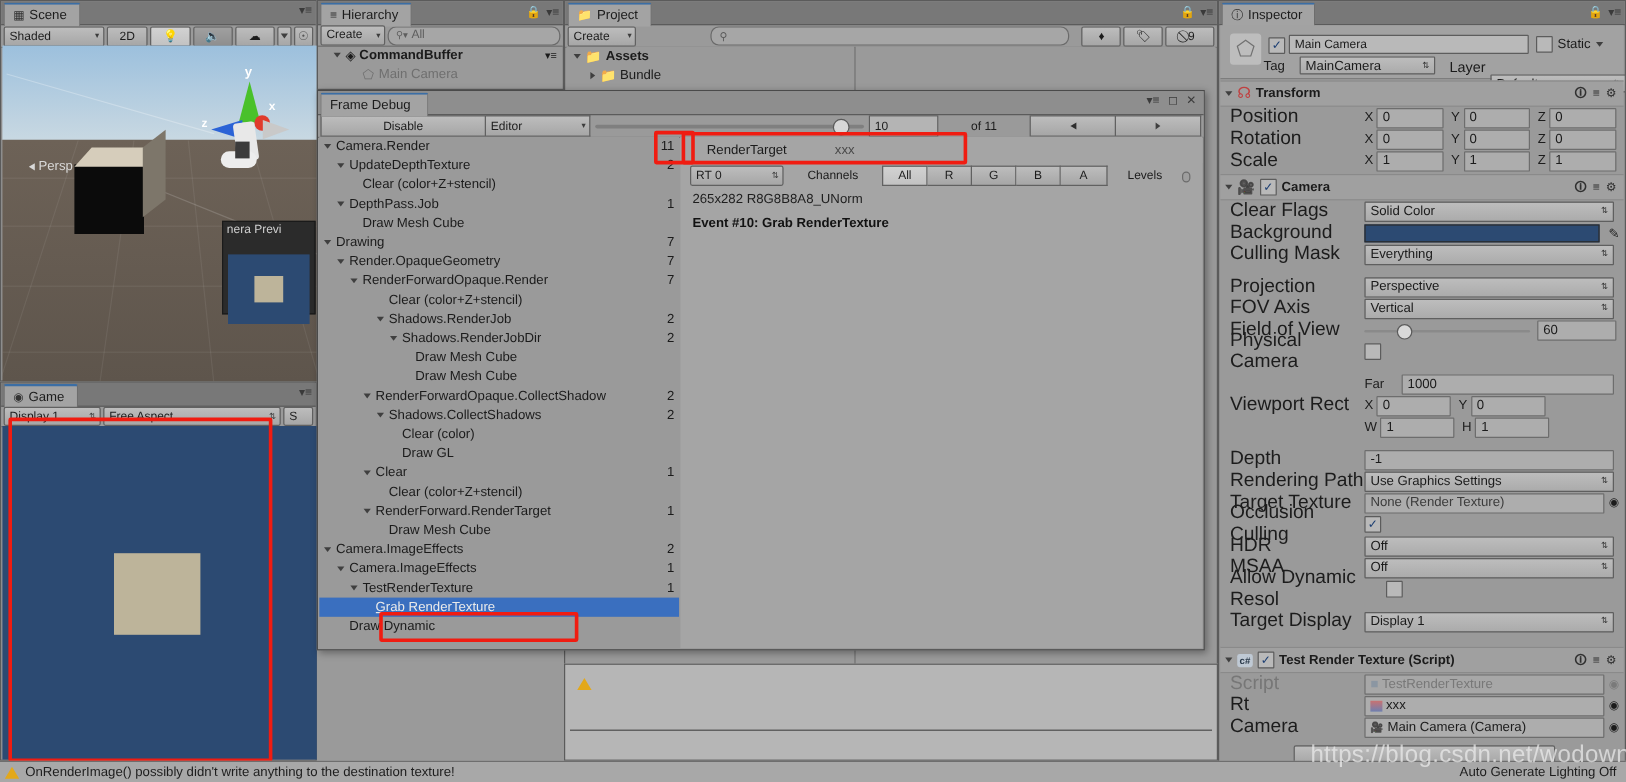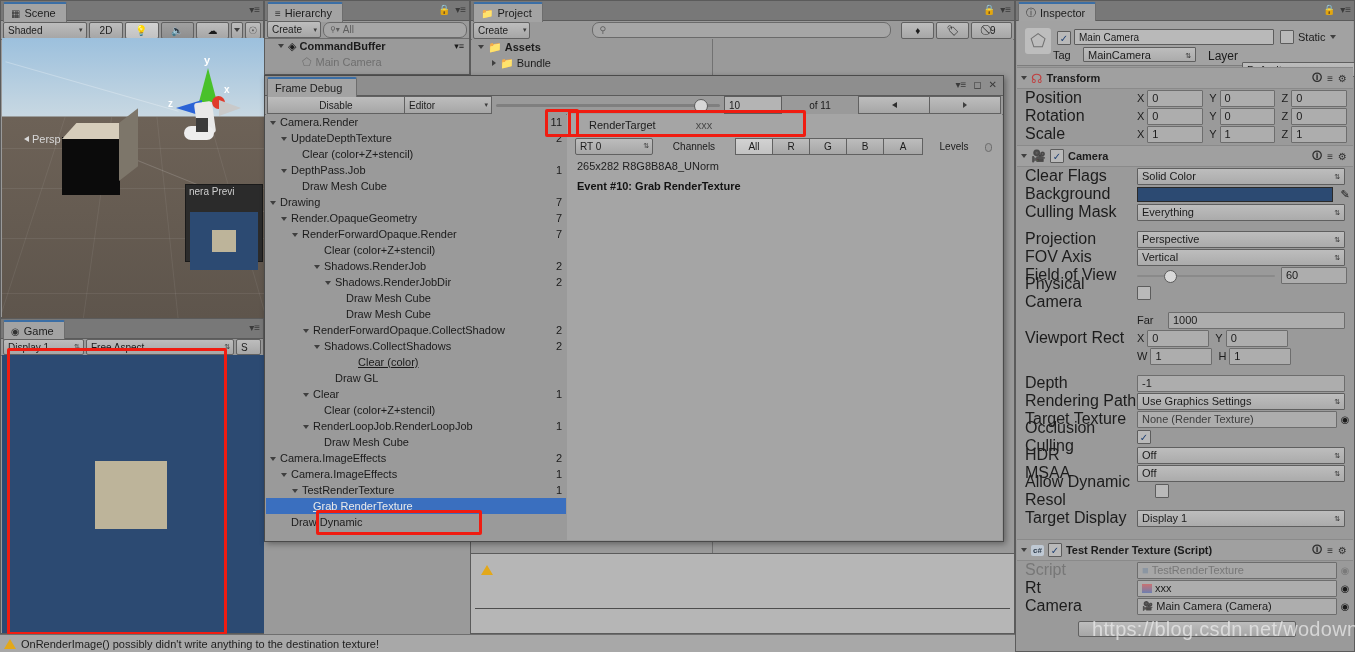--- a/index.html
+++ b/index.html
@@ -688,21 +688,21 @@
         <div class="fd-row" style="padding-left: 37px;">
           <span style="width: 10px; display: inline-block;"><span class="tri down"></span></span>
           <span style="overflow: hidden; text-overflow: clip; max-width: 240px; white-space: nowrap;">RenderForwardOpaque.CollectShadow</span>
           <span class="fd-num">2</span>
         </div>
         <div class="fd-row" style="padding-left: 48px;">
           <span style="width: 10px; display: inline-block;"><span class="tri down"></span></span>
           <span style="overflow: hidden; text-overflow: clip; max-width: 240px; white-space: nowrap;">Shadows.CollectShadows</span>
           <span class="fd-num">2</span>
         </div>
-        <div class="fd-row" style="padding-left: 82px; text-decoration: underline;">
+        <div class="fd-row" style="padding-left: 59px;">
           <span style="width: 10px; display: inline-block;"></span>
           <span style="overflow: hidden; text-overflow: clip; max-width: 240px; white-space: nowrap;">Clear (color)</span>
           <span class="fd-num"></span>
         </div>
         <div class="fd-row" style="padding-left: 59px;">
           <span style="width: 10px; display: inline-block;"></span>
           <span style="overflow: hidden; text-overflow: clip; max-width: 240px; white-space: nowrap;">Draw GL</span>
           <span class="fd-num"></span>
         </div>
         <div class="fd-row" style="padding-left: 37px;">
@@ -710,21 +710,21 @@
           <span style="overflow: hidden; text-overflow: clip; max-width: 240px; white-space: nowrap;">Clear</span>
           <span class="fd-num">1</span>
         </div>
         <div class="fd-row" style="padding-left: 48px;">
           <span style="width: 10px; display: inline-block;"></span>
           <span style="overflow: hidden; text-overflow: clip; max-width: 240px; white-space: nowrap;">Clear (color+Z+stencil)</span>
           <span class="fd-num"></span>
         </div>
         <div class="fd-row" style="padding-left: 37px;">
           <span style="width: 10px; display: inline-block;"><span class="tri down"></span></span>
-          <span style="overflow: hidden; text-overflow: clip; max-width: 240px; white-space: nowrap;">RenderLoopJob.RenderLoopJob</span>
+          <span style="overflow: hidden; text-overflow: clip; max-width: 240px; white-space: nowrap;">RenderForward.RenderTarget</span>
           <span class="fd-num">1</span>
         </div>
         <div class="fd-row" style="padding-left: 48px;">
           <span style="width: 10px; display: inline-block;"></span>
           <span style="overflow: hidden; text-overflow: clip; max-width: 240px; white-space: nowrap;">Draw Mesh Cube</span>
           <span class="fd-num"></span>
         </div>
         <div class="fd-row" style="padding-left: 4px;">
           <span style="width: 10px; display: inline-block;"><span class="tri down"></span></span>
           <span style="overflow: hidden; text-overflow: clip; max-width: 240px; white-space: nowrap;">Camera.ImageEffects</span>
@@ -790,16 +790,19 @@
     <div class="redbox" style="left:280px;top:33px;width:28px;height:22px;"></div>
     <div class="redbox" style="left:303px;top:34px;width:232px;height:21px;"></div>
   </div>
 
   <div class="redbox" style="left:316px;top:510px;width:160px;height:19px;"></div>
 
   <div class="abs" id="console">
     <span class="warn-tri"></span>
     <span style="font-size:11px;color:#1d1d1d;">OnRenderImage() possibly didn't write anything to the destination texture!</span>
   </div>
+  <div class="abs" id="statusright">
+    <span style="font-size:11px;color:#1d1d1d;">Auto Generate Lighting Off</span>
+  </div>
 
   <div class="watermark" style="left:1092px;top:618px;">https://blog.csdn.net/wodownload2</div>
 
 </div>
 
 </body></html>

